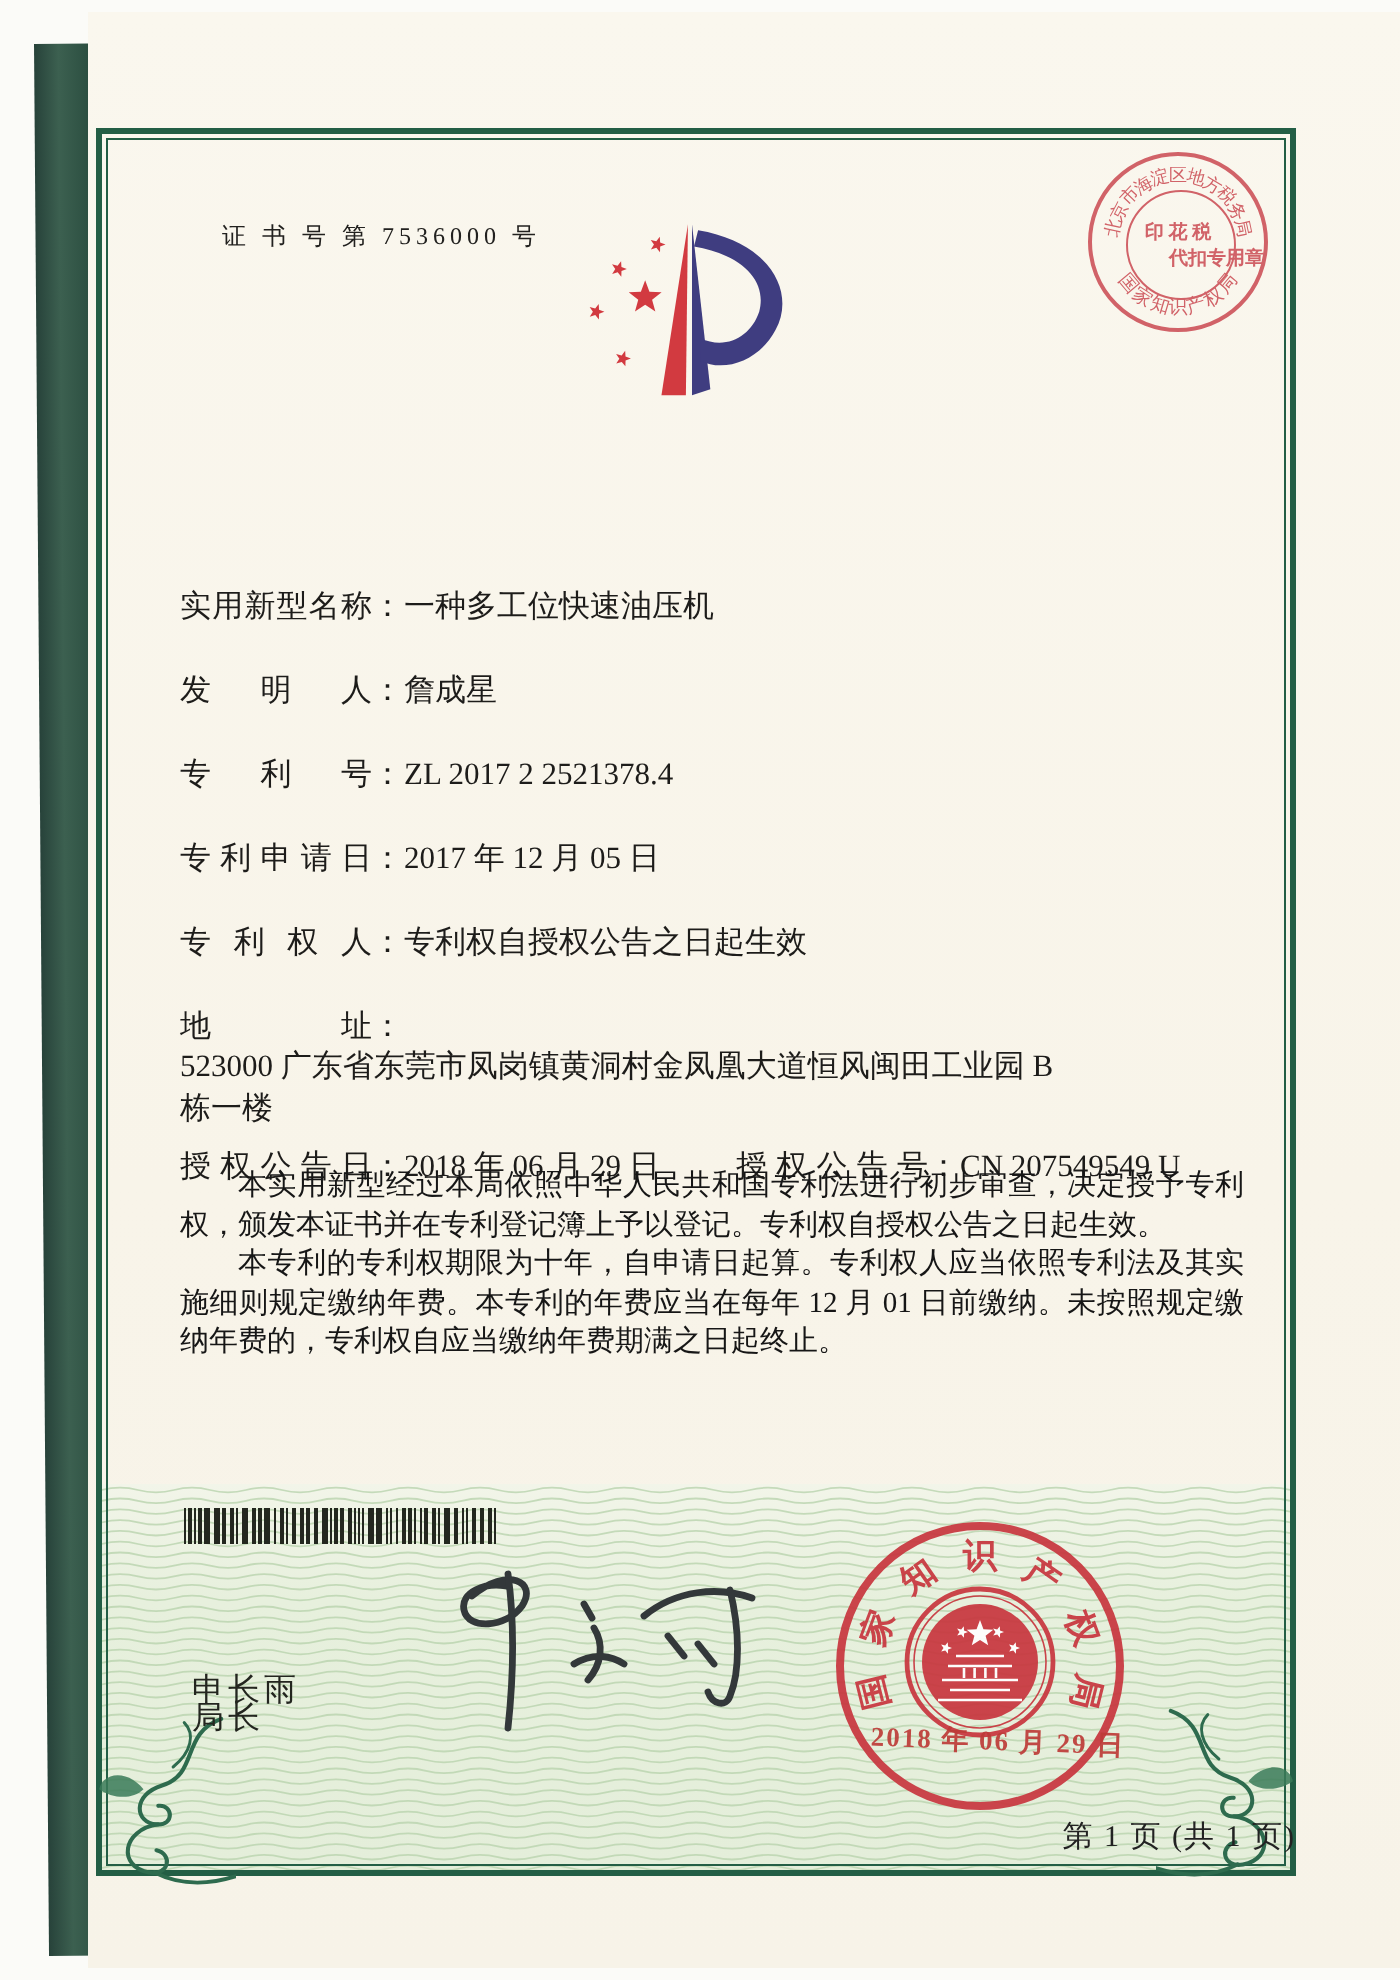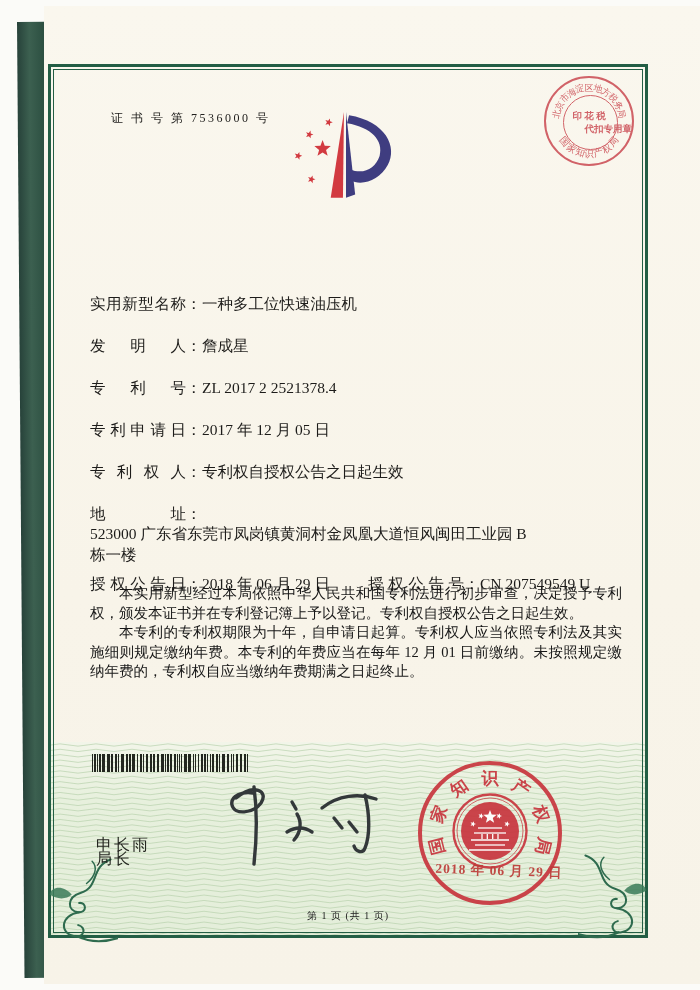--- a/index.html
+++ b/index.html
@@ -94,22 +94,22 @@
   
   .tax-seal{
     position:absolute;left:500px;top:70px;width:90px;height:90px;
     border:2px solid var(--tax-red);border-radius:50%;box-sizing:border-box;opacity:.9;
   }
   .tax-inner-ring{position:absolute;left:50%;top:50%;width:53px;height:53px;margin:-26.5px 0 0 -26.5px;border:1px solid var(--tax-red);border-radius:50%;}
   .tax-seal .ringchar{position:absolute;color:var(--tax-red);transform-origin:center;white-space:pre;}
   .tax-c1{position:absolute;left:0;top:32px;width:100%;text-align:center;color:var(--tax-red);font-size:9.5px;font-weight:bold;}
   .tax-c2{position:absolute;left:0;top:45px;width:100%;text-align:right;color:var(--tax-red);font-size:9.5px;font-weight:bold;}
   .footer{
-    position:absolute;left:4px;top:903px;width:600px;text-align:center;
-    font-size:10px;letter-spacing:1px;color:#222;
+    position:absolute;left:4px;top:903px;width:600px;text-align:right;
+    font-size:15px;letter-spacing:1px;color:#222;
   }
   .flourish{position:absolute;width:74px;height:96px;}
   .flourish.left{left:0px;top:848px;}
   .flourish.right{left:534px;top:844px;transform:scaleX(-1);}
 </style>
 </head>
 <body>
 
 <div class="photo">
   <div class="spine"></div>

